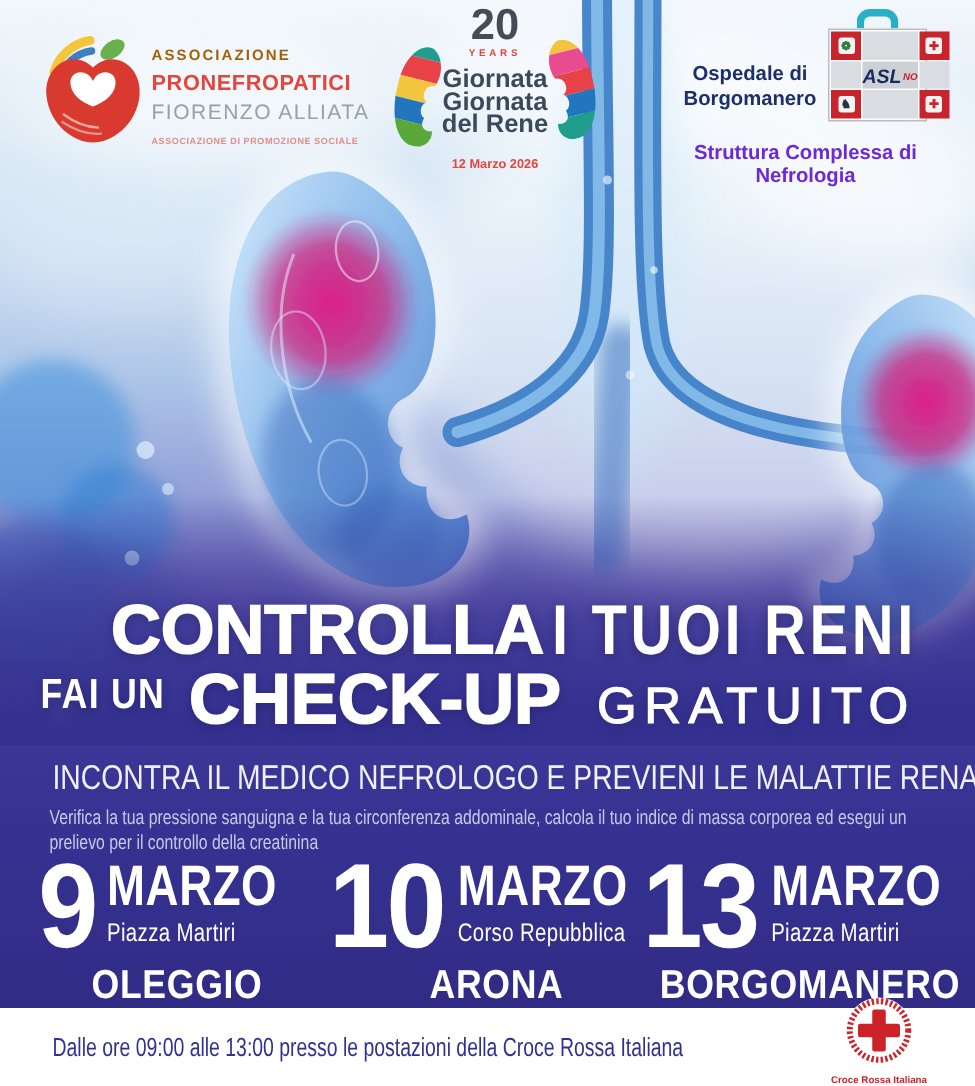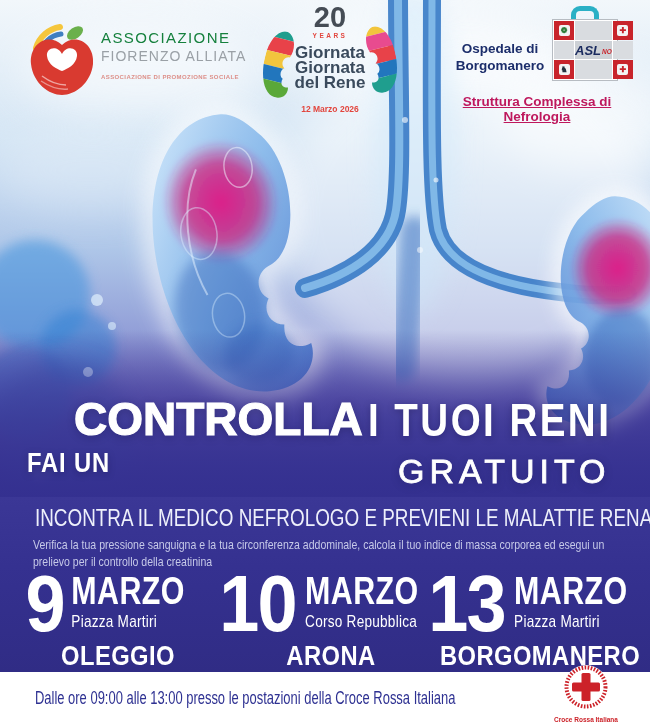--- a/index.html
+++ b/index.html
@@ -7,37 +7,37 @@
     position:relative;width:650px;height:724px;overflow:hidden;
     font-family:"Liberation Sans",sans-serif;background:#fff;
   }
   .poster *{box-sizing:border-box;}
   
   .scene{position:absolute;left:0;top:0;z-index:0;}
   
   .hdr{position:absolute;z-index:3;}
   .apple-logo{left:26px;top:20px;}
   .assoc{left:101px;top:29px;width:150px;line-height:18px;}
-  .assoc .l1{color:#15803d;font-weight:400;font-size:15px;letter-spacing:1.4px;}
+  .assoc .l1{color:#a16207;font-weight:700;font-size:10px;letter-spacing:1.4px;}
   .assoc .l2{color:#e2463e;font-weight:700;font-size:14.5px;letter-spacing:0.4px;}
   .assoc .l3{color:#9aa0a6;font-weight:400;font-size:14px;letter-spacing:1px;}
   .assoc .l4{color:#dd8f89;font-weight:700;font-size:6px;letter-spacing:0.4px;margin-top:3px;}
   .wkd{left:258px;top:2px;width:144px;text-align:center;}
   .wkd-20{font-size:29px;font-weight:700;color:#454c55;line-height:30px;}
   .wkd-years{font-size:6.5px;font-weight:700;color:#e2463e;letter-spacing:2.5px;}
   .wkd-title{margin-top:6px;font-size:17px;font-weight:700;color:#3a4a5c;line-height:15px;}
   .wkd-date{margin-top:14px;font-size:8.5px;font-weight:700;color:#e2463e;}
   .bean{position:absolute;}
   .bean-left{left:3px;top:24px;}
   .bean-right{right:3px;top:19px;}
   .hospital{right:4px;top:6px;width:218px;height:112px;}
   .hosp-name{position:absolute;left:14px;top:34px;width:104px;text-align:center;
     color:#1c2e6b;font-weight:700;font-size:13.5px;line-height:17px;padding-left:12px;}
   .department{position:absolute;left:0;top:88px;width:100%;text-align:center;
-    color:#be185d;font-weight:700;font-size:13.5px;text-decoration:underline;}
+    color:#6d28d9;font-weight:700;font-size:13.5px;}
   
   .asl{position:absolute;right:26px;top:0;width:70px;text-align:center;}
   .asl-handle{width:28px;height:13px;margin:0 auto;border:5px solid #2ab0c5;border-bottom:none;
     border-radius:9px 9px 0 0;}
   .asl-box{width:66px;height:62px;margin:0 auto;background:#ffffff;border:1px solid #b7bcc2;
     display:grid;grid-template-columns:20px 1fr 20px;grid-template-rows:19px 1fr 19px;gap:1px;padding:1px;}
   .asl-cell{background:#d9dce0;}
   .asl-corner{background:#c8242b;display:flex;align-items:center;justify-content:center;}
   .asl-emblem{width:11px;height:11px;background:#f3f3f3;border-radius:2px;
     font-size:8px;line-height:11px;color:#c8242b;font-weight:700;text-align:center;}
@@ -186,20 +186,21 @@
     <path d="M10,28 A30,30 0 0 1 34,7" stroke="#f5c63c" stroke-width="6" fill="none" stroke-linecap="round"></path>
     <path d="M14,33 A25,25 0 0 1 35,14" stroke="#3f7fc1" stroke-width="5" fill="none" stroke-linecap="round"></path>
     <ellipse cx="49" cy="13" rx="9" ry="5.5" fill="#6ab04c" transform="rotate(-35 49 13)"></ellipse>
     <path d="M36,25 C22,12 3,24 5,44 C7,63 23,75 36,75 C49,75 65,63 67,44 C69,24 50,12 36,25 Z" fill="#d93a30"></path>
     <path d="M36,34 C32,25 20,27 21,36 C22,45 31,49 36,51 C41,49 50,45 51,36 C52,27 40,25 36,34 Z" fill="#ffffff"></path>
     <path d="M16,56 C24,62 32,65 40,65" stroke="#ffffff" stroke-width="1.5" fill="none" opacity="0.55"></path>
     <path d="M15,61 C24,67 33,70 42,69" stroke="#ffffff" stroke-width="1.5" fill="none" opacity="0.45"></path>
   </svg>
   <div class="hdr assoc">
     <div class="l1">ASSOCIAZIONE</div>
+    <div class="l2">PRONEFROPATICI</div>
     <div class="l3">FIORENZO ALLIATA</div>
     <div class="l4">ASSOCIAZIONE DI PROMOZIONE SOCIALE</div>
   </div>
 
   <div class="hdr wkd">
     <svg class="bean bean-left" width="36" height="76" viewBox="0 0 40 80">
       <defs>
           <clipPath id="beanL">
             <path d="M21,3 C10,3 3,17 3,35 C3,57 11,77 25,77 C33,77 38,70 36,63
         C30,65 26,61 28,55 C23,53 23,45 27,43 C21,40 23,30 30,30 C34,21 31,6 21,3 Z"></path>
@@ -268,20 +269,21 @@
           </div>
       </div>
     </div>
     <div class="department">Struttura Complessa di Nefrologia</div>
   </div>
 
   <div class="titleblock">
     <div class="t-controlla">CONTROLLA</div>
     <div class="t-ituoi cond">I TUOI RENI</div>
     <div class="t-faiun cond">FAI UN</div>
+    <div class="t-checkup">CHECK-UP</div>
     <div class="t-gratuito">GRATUITO</div>
   </div>
 
   <div class="band">
     <div class="band-headline">INCONTRA IL MEDICO NEFROLOGO E PREVIENI LE MALATTIE RENALI</div>
     <div class="band-desc">Verifica la tua pressione sanguigna e la tua circonferenza addominale, calcola il tuo indice di massa corporea ed esegui un prelievo per il controllo della creatinina</div>
 
     <div class="event event-1">
       <div class="event-top">
         <span class="event-day">9</span>

